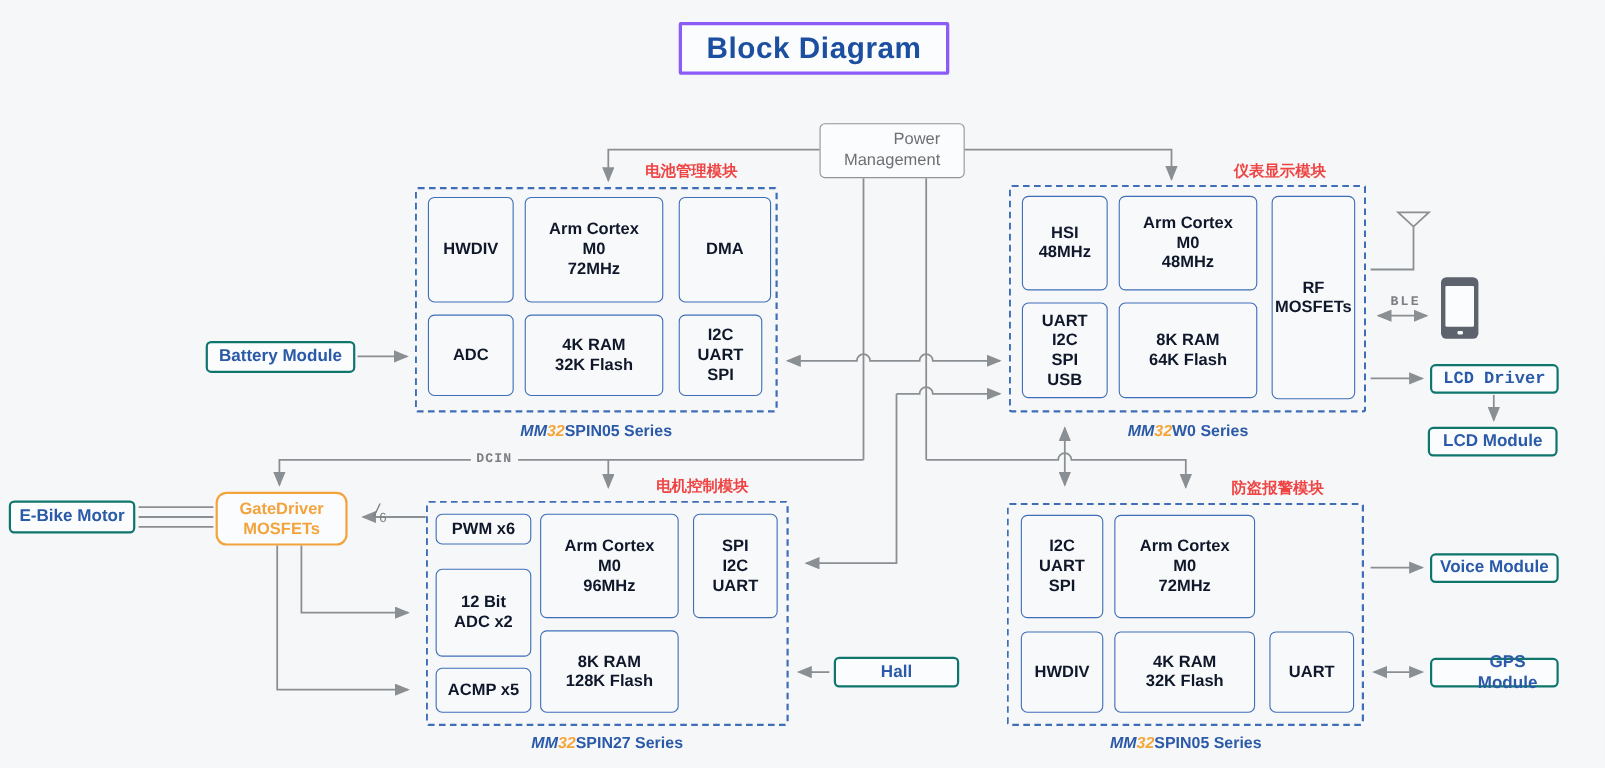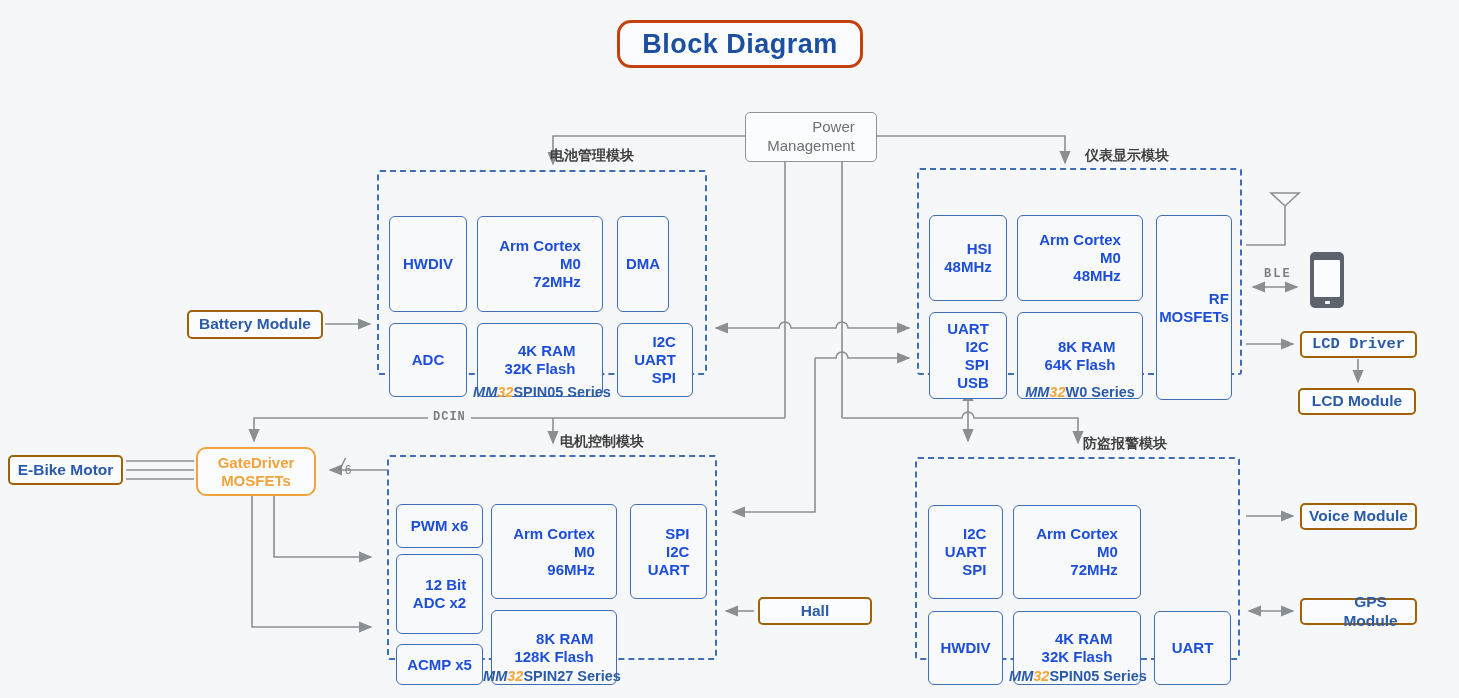--- a/index.html
+++ b/index.html
@@ -4,38 +4,38 @@
 <style>
   html,body{margin:0;padding:0;}
   body{font-family:"Liberation Sans",sans-serif;background:#eef0f0;}
   #stage{position:relative;width:1459px;height:698px;background:#f6f7f8;overflow:hidden;}
   .abs{position:absolute;box-sizing:border-box;}
   
   #wires{position:absolute;left:0;top:0;pointer-events:none;}
   .wire{fill:none;stroke:#8a8f93;stroke-width:1.6;}
   
   .title-box{display:flex;align-items:center;justify-content:center;
-    border:3px solid #c2410c;border-radius:14px;background:#fbfcfd;
+    border:3px solid #8b5cf6;border-radius:2px;background:#fbfcfd;
     color:#1d4fa1;font-size:27px;font-weight:bold;letter-spacing:.5px;}
   
   .pm-box{display:flex;align-items:center;justify-content:center;text-align:right;
     border:1.6px solid #8f9498;border-radius:5px;background:#fbfcfd;
     color:#6c7075;font-size:15px;line-height:1.25;white-space:pre-line;}
   
   .module{border:2px dashed #3f6db8;border-radius:3px;}
-  .cell{display:flex;align-items:center;justify-content:center;text-align:right;
+  .cell{display:flex;align-items:center;justify-content:center;text-align:center;
     border:1.6px solid #3f6db8;border-radius:6px;background:#f8f9fa;
-    color:#1d4ed8;font-size:15px;font-weight:bold;line-height:1.2;white-space:pre-line;margin-top:37px;}
-  .cn-label{color:#404040;font-size:14px;font-weight:bold;text-align:left;}
+    color:#0f172a;font-size:15px;font-weight:bold;line-height:1.2;white-space:pre-line;}
+  .cn-label{color:#ef4444;font-size:14px;font-weight:bold;text-align:center;}
   .series{font-size:14.5px;font-weight:bold;text-align:center;color:#2b5aa8;}
   .series .mm{font-style:italic;color:#2b5aa8;}
   .series .num{font-style:italic;color:#f5a53a;}
   
   .pbox{display:flex;align-items:center;justify-content:center;text-align:center;
-    border:2px solid #a16207;border-radius:5px;background:#fbfcfd;
+    border:2px solid #0f766e;border-radius:5px;background:#fbfcfd;
     color:#2b5aa8;font-size:15.5px;font-weight:bold;line-height:1.2;white-space:pre-line;}
   .pbox.orange{border-color:#f2a33c;color:#f2a33c;border-radius:10px;font-size:15px;}
   
   .gray-label{color:#7b7f83;font-size:12px;font-weight:bold;letter-spacing:1px;
     background:#f6f7f8;padding:0 5px;font-family:Liberation Mono, monospace;}
   .six-label{color:#7b7f83;font-size:17px;font-style:italic;background:transparent;}
   .six-label sub{font-size:12px;font-style:normal;}
   
   .phone{background:#5c636c;border-radius:5px;}
   .phone .screen{position:absolute;left:4px;right:4px;top:8px;bottom:11px;background:#fbfcfd;border-radius:1px;}
@@ -83,21 +83,21 @@
 
   <div class="abs pm-box" style="left:745px;top:112px;width:132px;height:50px;">Power
 Management</div>
 
   <div class="abs cn-label" style="left:550px;top:147px;width:157px;">电池管理模块</div>
   <div class="abs module" style="left:377px;top:170px;width:330px;height:205px;"></div>
   <div class="abs cell" style="left:389px;top:179px;width:78px;height:96px;">HWDIV</div>
   <div class="abs cell" style="left:477px;top:179px;width:126px;height:96px;">Arm Cortex
 M0
 72MHz</div>
-  <div class="abs cell" style="left:617px;top:179px;width:52px;height:96px;">DMA</div>
+  <div class="abs cell" style="left:617px;top:179px;width:84px;height:96px;">DMA</div>
   <div class="abs cell" style="left:389px;top:286px;width:78px;height:74px;">ADC</div>
   <div class="abs cell" style="left:477px;top:286px;width:126px;height:74px;">4K RAM
 32K Flash</div>
   <div class="abs cell" style="left:617px;top:286px;width:76px;height:74px;">I2C
 UART
 SPI</div>
   <div class="abs series" style="left:427px;top:384px;width:230px;">
     <span class="mm">MM</span><span class="num">32</span><span>SPIN05 Series</span>
   </div>
 
@@ -115,21 +115,21 @@
 SPI
 USB</div>
   <div class="abs cell" style="left:1017px;top:275px;width:126px;height:87px;">8K RAM
 64K Flash</div>
   <div class="abs series" style="left:965px;top:384px;width:230px;">
     <span class="mm">MM</span><span class="num">32</span><span>W0 Series</span>
   </div>
 
   <div class="abs cn-label" style="left:560px;top:433px;width:157px;">电机控制模块</div>
   <div class="abs module" style="left:387px;top:455px;width:330px;height:205px;"></div>
-  <div class="abs cell" style="left:396px;top:467px;width:87px;height:44px;">PWM x6</div>
+  <div class="abs cell" style="left:396px;top:467px;width:87px;height:28px;">PWM x6</div>
   <div class="abs cell" style="left:396px;top:517px;width:87px;height:80px;">12 Bit
 ADC x2</div>
   <div class="abs cell" style="left:396px;top:607px;width:87px;height:41px;">ACMP x5</div>
   <div class="abs cell" style="left:491px;top:467px;width:126px;height:95px;">Arm Cortex
 M0
 96MHz</div>
   <div class="abs cell" style="left:630px;top:467px;width:77px;height:95px;">SPI
 I2C
 UART</div>
   <div class="abs cell" style="left:491px;top:573px;width:126px;height:75px;">8K RAM

